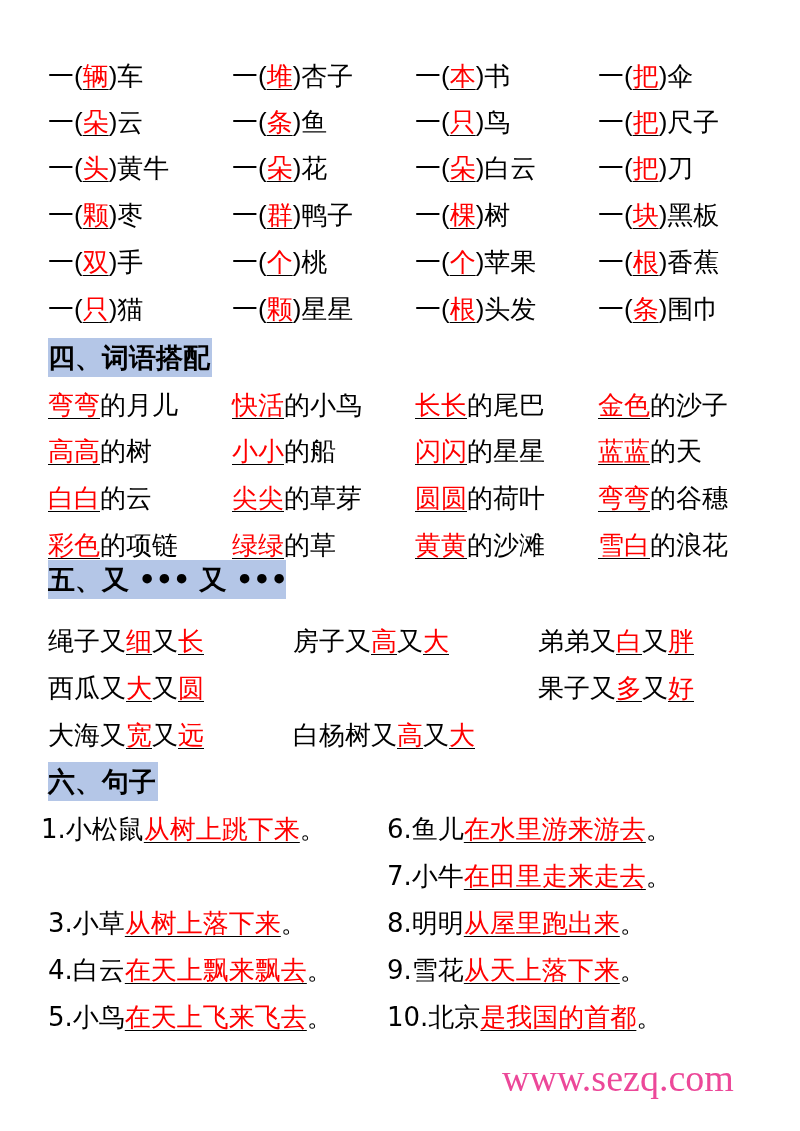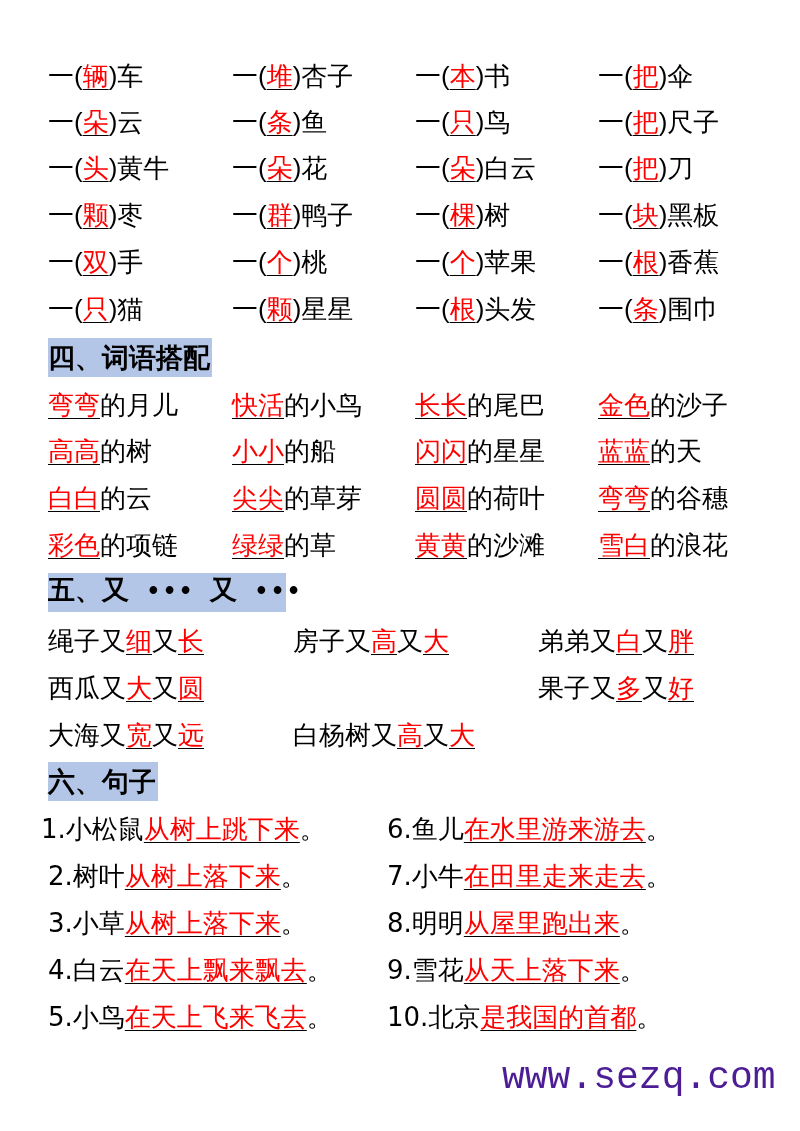--- a/index.html
+++ b/index.html
@@ -3,21 +3,21 @@
 <meta charset="utf-8">
 <style>
   html, body { margin:0; padding:0; background:#ffffff; }
   body { width:800px; height:1131px; position:relative; overflow:hidden;
          font-family:"DejaVu Sans","Liberation Sans",sans-serif; color:#000; }
   .row { position:absolute; left:0; width:790px; height:34px; }
   .cell { position:absolute; top:0; font-size:26px; line-height:34px; white-space:nowrap; }
   .ans { color:#ff0000; text-decoration:underline; text-decoration-color:#000; text-underline-offset:4px; text-decoration-thickness:1px; }
   .paren { font-family:"Liberation Sans",sans-serif; }
   .heading { position:absolute; left:48px; height:39px; background:#b4c6e7; font-size:27px; line-height:39px; font-weight:bold; white-space:nowrap; padding-right:2px; }
-  .watermark { position:absolute; left:502px; top:1056px; font-family:Liberation Mono, monospace; font-size:38px; color:#4c1d95; letter-spacing:0px; }
+  .watermark { position:absolute; left:502px; top:1056px; font-family:Liberation Serif, serif; font-size:38px; color:#ec4899; letter-spacing:0px; }
 </style>
 </head>
 <body>
 
 <div>
 
   <div class="row" style="top:59px">
     <span class="cell" style="left:48px"><span>一</span><span class="paren">(</span><span class="ans">辆</span><span class="paren">)</span><span>车</span></span>
     <span class="cell" style="left:232px"><span>一</span><span class="paren">(</span><span class="ans">堆</span><span class="paren">)</span><span>杏子</span></span>
     <span class="cell" style="left:415px"><span>一</span><span class="paren">(</span><span class="ans">本</span><span class="paren">)</span><span>书</span></span>
@@ -81,21 +81,21 @@
     <span class="cell" style="left:598px"><span class="ans">弯弯</span><span>的谷穗</span></span>
   </div>
   <div class="row" style="top:528px">
     <span class="cell" style="left:48px"><span class="ans">彩色</span><span>的项链</span></span>
     <span class="cell" style="left:232px"><span class="ans">绿绿</span><span>的草</span></span>
     <span class="cell" style="left:415px"><span class="ans">黄黄</span><span>的沙滩</span></span>
     <span class="cell" style="left:598px"><span class="ans">雪白</span><span>的浪花</span></span>
   </div>
 </div>
 
-<div class="heading" style="top:573px; width:236px;font-family:Liberation Mono, monospace;">五、又 ••• 又 •••</div>
+<div class="heading" style="top:560px; width:236px;">五、又 ••• 又 •••</div>
 <div>
   <div class="row" style="top:624px">
     <span class="cell" style="left:48px"><span>绳子</span><span>又</span><span class="ans">细</span><span>又</span><span class="ans">长</span></span>
     <span class="cell" style="left:293px"><span>房子</span><span>又</span><span class="ans">高</span><span>又</span><span class="ans">大</span></span>
     <span class="cell" style="left:538px"><span>弟弟</span><span>又</span><span class="ans">白</span><span>又</span><span class="ans">胖</span></span>
   </div>
   <div class="row" style="top:671px">
     <span class="cell" style="left:48px"><span>西瓜</span><span>又</span><span class="ans">大</span><span>又</span><span class="ans">圆</span></span>
     <span class="cell" style="left:538px"><span>果子</span><span>又</span><span class="ans">多</span><span>又</span><span class="ans">好</span></span>
   </div>
@@ -105,21 +105,20 @@
   </div>
 </div>
 
 <div class="heading" style="top:762px">六、句子</div>
 <div>
   <div class="row" style="top:812px">
     <span class="cell" style="left:41px"><span>1.</span><span>小松鼠</span><span class="ans">从树上跳下来</span><span>。</span></span>
     <span class="cell" style="left:387px"><span>6.</span><span>鱼儿</span><span class="ans">在水里游来游去</span><span>。</span></span>
   </div>
   <div class="row" style="top:859px">
-    <span class="cell" style="left:48px"><span>2.</span><span>树叶</span><span class="ans">从树上落下来</span><span>。</span></span>
     <span class="cell" style="left:387px"><span>7.</span><span>小牛</span><span class="ans">在田里走来走去</span><span>。</span></span>
   </div>
   <div class="row" style="top:906px">
     <span class="cell" style="left:48px"><span>3.</span><span>小草</span><span class="ans">从树上落下来</span><span>。</span></span>
     <span class="cell" style="left:387px"><span>8.</span><span>明明</span><span class="ans">从屋里跑出来</span><span>。</span></span>
   </div>
   <div class="row" style="top:953px">
     <span class="cell" style="left:48px"><span>4.</span><span>白云</span><span class="ans">在天上飘来飘去</span><span>。</span></span>
     <span class="cell" style="left:387px"><span>9.</span><span>雪花</span><span class="ans">从天上落下来</span><span>。</span></span>
   </div>

